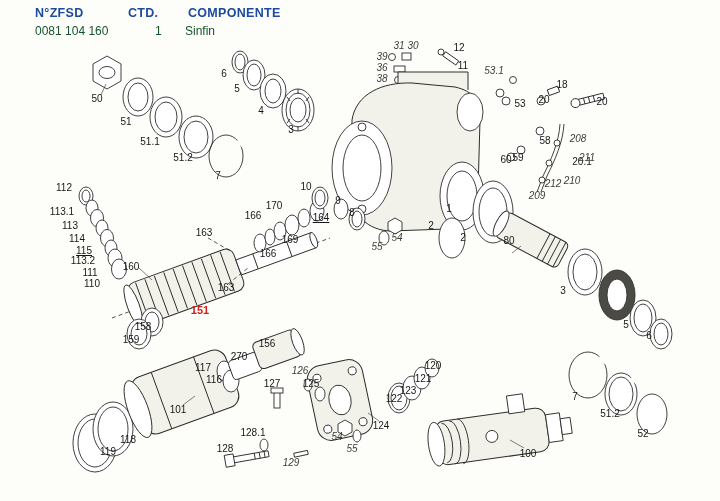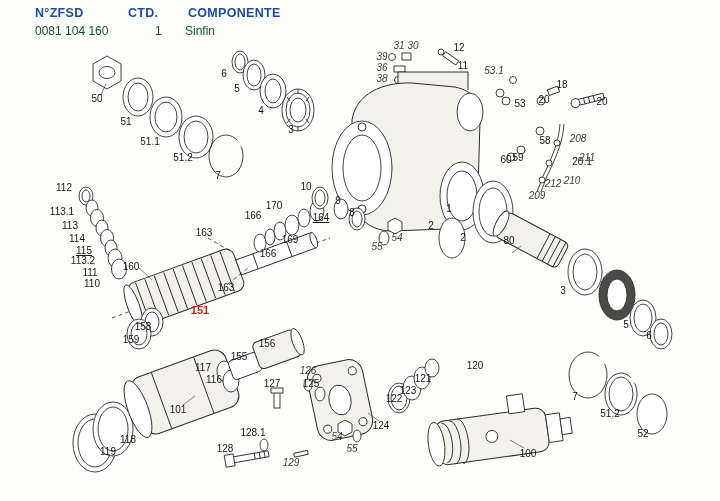--- a/index.html
+++ b/index.html
@@ -353,31 +353,31 @@
       <span class="part-label" style="left: 131px; top: 340px;">159</span>
       <span class="part-label" style="left: 431px; top: 226px;">2</span>
       <span class="part-label" style="left: 449px; top: 209px;">1</span>
       <span class="part-label" style="left: 463px; top: 238px;">2</span>
       <span class="part-label italic" style="left: 377px; top: 247px;">55</span>
       <span class="part-label italic" style="left: 397px; top: 238px;">54</span>
       <span class="part-label" style="left: 509px; top: 241px;">80</span>
       <span class="part-label" style="left: 563px; top: 291px;">3</span>
       <span class="part-label" style="left: 626px; top: 325px;">5</span>
       <span class="part-label" style="left: 649px; top: 336px;">6</span>
-      <span class="part-label" style="left: 239px; top: 357px;">155</span>
+      <span class="part-label" style="left: 239px; top: 357px;">270</span>
       <span class="part-label" style="left: 267px; top: 344px;">156</span>
       <span class="part-label" style="left: 203px; top: 368px;">117</span>
       <span class="part-label" style="left: 214px; top: 380px;">116</span>
       <span class="part-label" style="left: 178px; top: 410px;">101</span>
       <span class="part-label" style="left: 128px; top: 440px;">118</span>
       <span class="part-label" style="left: 108px; top: 452px;">119</span>
       <span class="part-label" style="left: 272px; top: 384px;">127</span>
-      <span class="part-label italic" style="left: 308px; top: 371px;">126</span>
+      <span class="part-label italic" style="left: 300px; top: 371px;">126</span>
       <span class="part-label" style="left: 311px; top: 384px;">125</span>
-      <span class="part-label" style="left: 433px; top: 366px; margin-left: 42px;">120</span>
+      <span class="part-label" style="left: 433px; top: 366px;">120</span>
       <span class="part-label" style="left: 423px; top: 379px;">121</span>
       <span class="part-label" style="left: 408px; top: 391px;">123</span>
       <span class="part-label" style="left: 394px; top: 399px;">122</span>
       <span class="part-label" style="left: 381px; top: 426px;">124</span>
       <span class="part-label" style="left: 225px; top: 449px;">128</span>
       <span class="part-label" style="left: 253px; top: 433px;">128.1</span>
       <span class="part-label italic" style="left: 291px; top: 463px;">129</span>
       <span class="part-label italic" style="left: 337px; top: 437px;">54</span>
       <span class="part-label italic" style="left: 352px; top: 449px;">55</span>
       <span class="part-label" style="left: 528px; top: 454px;">100</span>

